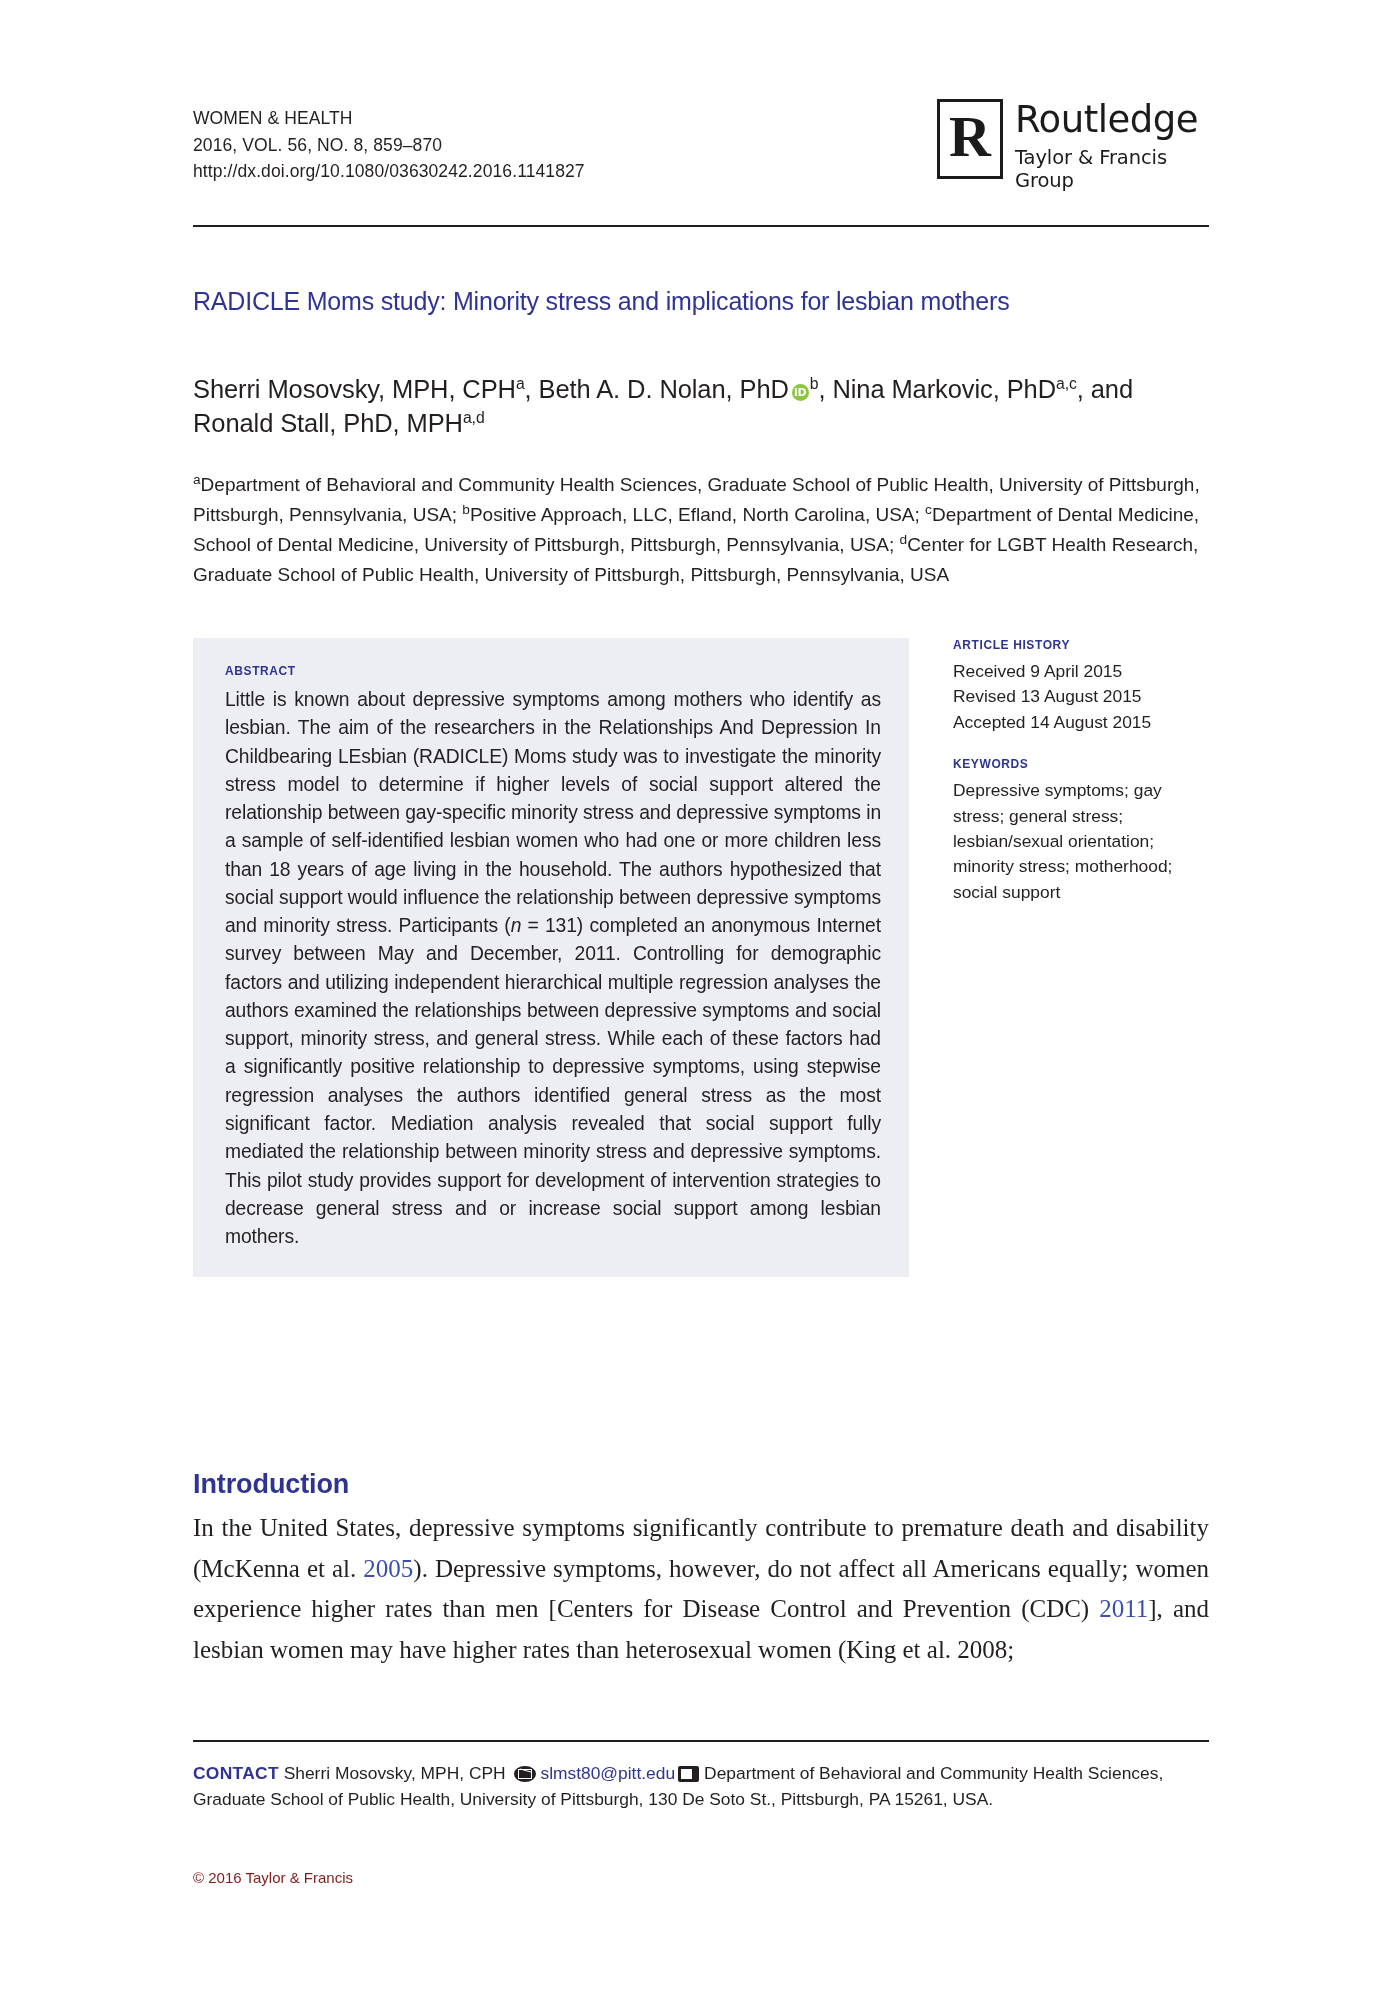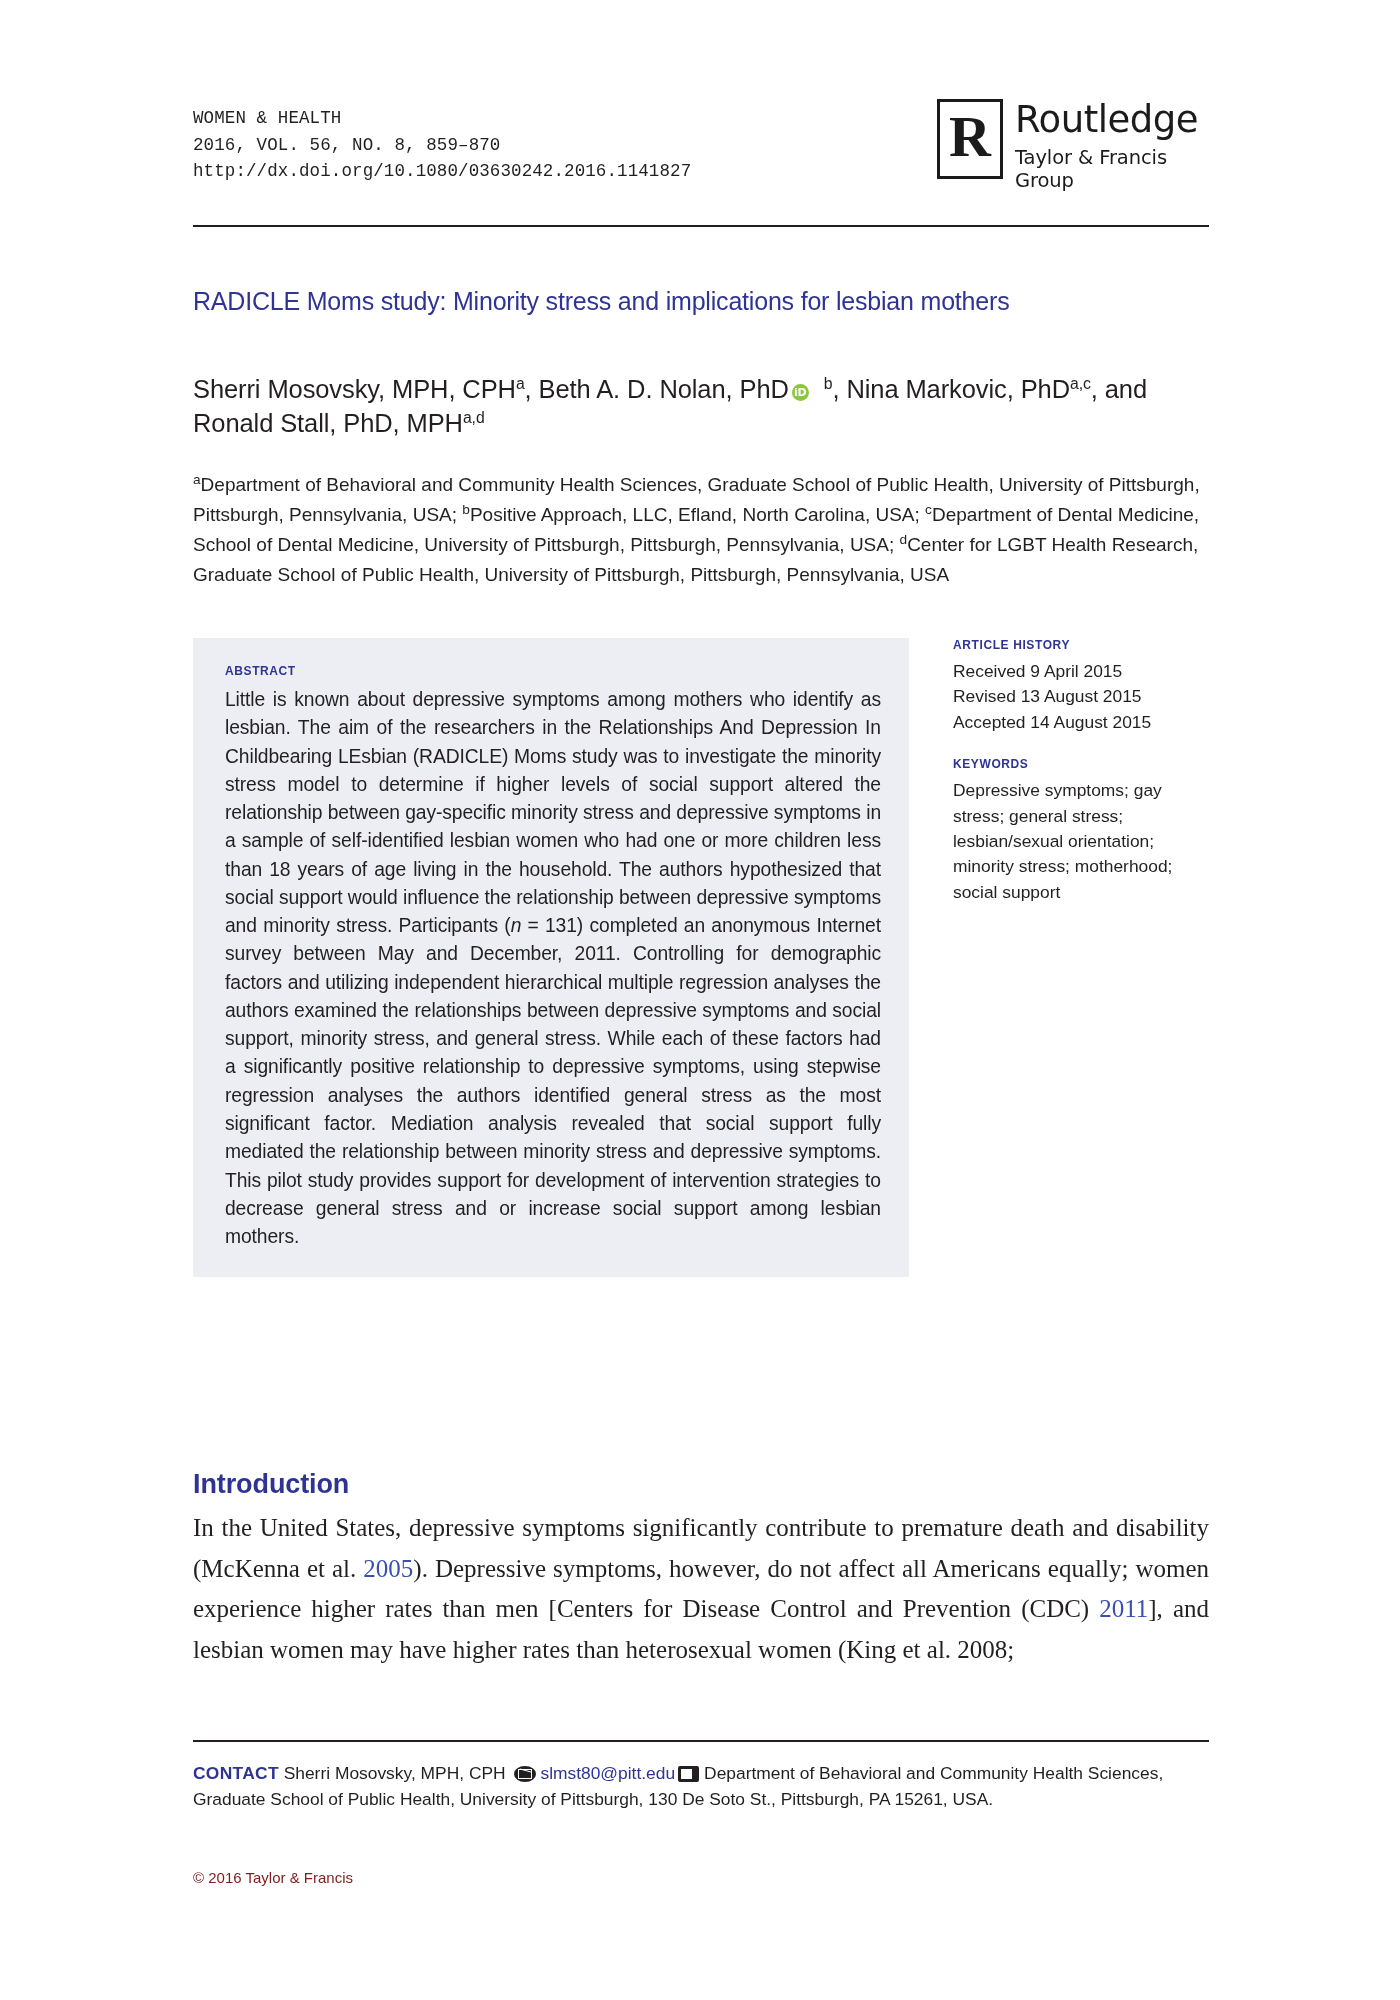--- a/index.html
+++ b/index.html
@@ -31,21 +31,20 @@
     width: 1016px;
     height: 90px;
   }
   .journal-meta {
     position: absolute;
     left: 0; top: 0;
     font-size: 17.5px;
     line-height: 1.52;
     color: #231f20;
     letter-spacing: 0.1px;
-    font-family: Liberation Mono, monospace;
   }
   .journal-meta div { white-space: nowrap; }
 
   .logo {
     position: absolute;
     right: 0;
     top: -10px;
     width: 272px;
     height: 92px;
   }
@@ -125,21 +124,21 @@
     display: inline-block;
     width: 17px; height: 17px;
     border-radius: 50%;
     background: #8cc63e;
     color: #fff;
     font-size: 11px;
     line-height: 17px;
     text-align: center;
     font-family: "DejaVu Sans", sans-serif;
     vertical-align: 2px;
-    margin: 0 15px 0 3px;
+    margin: 0 1px 0 3px;
     font-weight: bold;
   }
 
   .affiliations {
     position: absolute;
     left: 193px;
     top: 470px;
     width: 1016px;
     font-size: 19px;
     line-height: 1.52;

